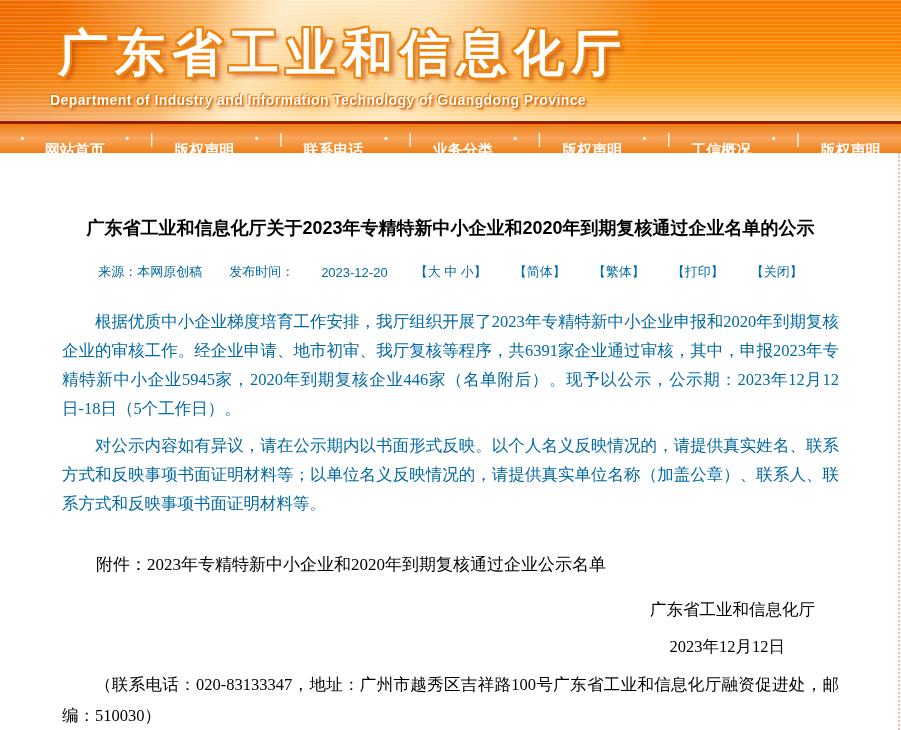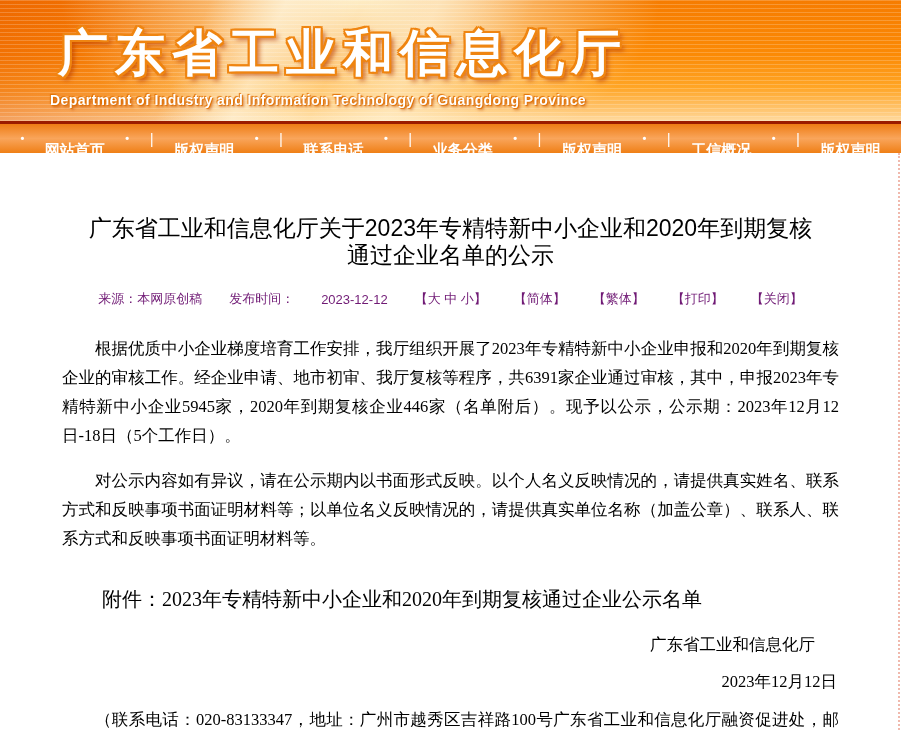--- a/index.html
+++ b/index.html
@@ -49,55 +49,55 @@
   }
   .navbar .dot{font-size:11px;line-height:1;}
   .navbar .pipe{font-weight:normal;opacity:0.95;}
   .nav-item{cursor:pointer;white-space:nowrap;margin-top:24px;}
 
   
   .article{position:relative;}
   .doc-title{
     margin:62px 85px 0 85px;
     text-align:center;
-    font-size:23px;font-weight:normal;color:#000;
+    font-size:18px;font-weight:bold;color:#000;
     line-height:27px;
     font-family:"Liberation Sans","DejaVu Sans",sans-serif;
   }
   .meta-line{
     margin-top:21px;
     display:flex;justify-content:center;align-items:center;gap:27px;
-    font-size:13px;color:#701a75;
+    font-size:13px;color:#0369a1;
     font-family:"Liberation Sans","DejaVu Sans",sans-serif;
   }
   .meta-line .meta-btn{cursor:pointer;white-space:nowrap;}
   .para{
     margin:0 62px;
-    font-size:16.5px;line-height:29px;color:#000000;
+    font-size:16.5px;line-height:29px;color:#0369a1;
     text-indent:2em;text-align:justify;
     font-family:"Liberation Serif","DejaVu Serif",serif;
   }
   .para-1{margin-top:26px;}
-  .para-2{margin-top:16px;}
+  .para-2{margin-top:8px;}
   .attachment-line{
     margin:32px 62px 0 62px;
-    font-size:20px;line-height:29px;color:#000;
+    font-size:17px;line-height:29px;color:#000;
     text-indent:2em;
     font-family:"Liberation Serif","DejaVu Serif",serif;
     cursor:pointer;
   }
   .signature-line{
     margin-top:16px;
     text-align:right;padding-right:86px;
     font-size:16.5px;line-height:29px;color:#000;
     font-family:"Liberation Serif","DejaVu Serif",serif;
   }
   .date-line{
     margin-top:8px;
-    text-align:right;padding-right:64px;
+    text-align:right;padding-right:116px;
     font-size:16.5px;line-height:29px;color:#000;
     font-family:"Liberation Serif","DejaVu Serif",serif;
   }
   .contact-line{
     margin:8px 62px 0 62px;
     font-size:16.5px;line-height:31px;color:#000;
     text-indent:2em;text-align:justify;
     font-family:"Liberation Serif","DejaVu Serif",serif;
   }
   .right-edge{
@@ -137,21 +137,21 @@
   <span class="pipe">|</span>
   <span class="nav-item">版权声明</span>
 </nav>
 
 <main class="article">
   <h1 class="doc-title">广东省工业和信息化厅关于2023年专精特新中小企业和2020年到期复核通过企业名单的公示</h1>
 
   <div class="meta-line">
     <span>来源：本网原创稿</span>
     <span>发布时间：</span>
-    <span>2023-12-12</span>
+    <span>2023-12-20</span>
     <span class="meta-btn">【大 中 小】</span>
     <span class="meta-btn">【简体】</span>
     <span class="meta-btn">【繁体】</span>
     <span class="meta-btn">【打印】</span>
     <span class="meta-btn">【关闭】</span>
   </div>
 
   <p class="para para-1">根据优质中小企业梯度培育工作安排，我厅组织开展了2023年专精特新中小企业申报和2020年到期复核企业的审核工作。经企业申请、地市初审、我厅复核等程序，共6391家企业通过审核，其中，申报2023年专精特新中小企业5945家，2020年到期复核企业446家（名单附后）。现予以公示，公示期：2023年12月12日-18日（5个工作日）。</p>
   <p class="para para-2">对公示内容如有异议，请在公示期内以书面形式反映。以个人名义反映情况的，请提供真实姓名、联系方式和反映事项书面证明材料等；以单位名义反映情况的，请提供真实单位名称（加盖公章）、联系人、联系方式和反映事项书面证明材料等。</p>
 

